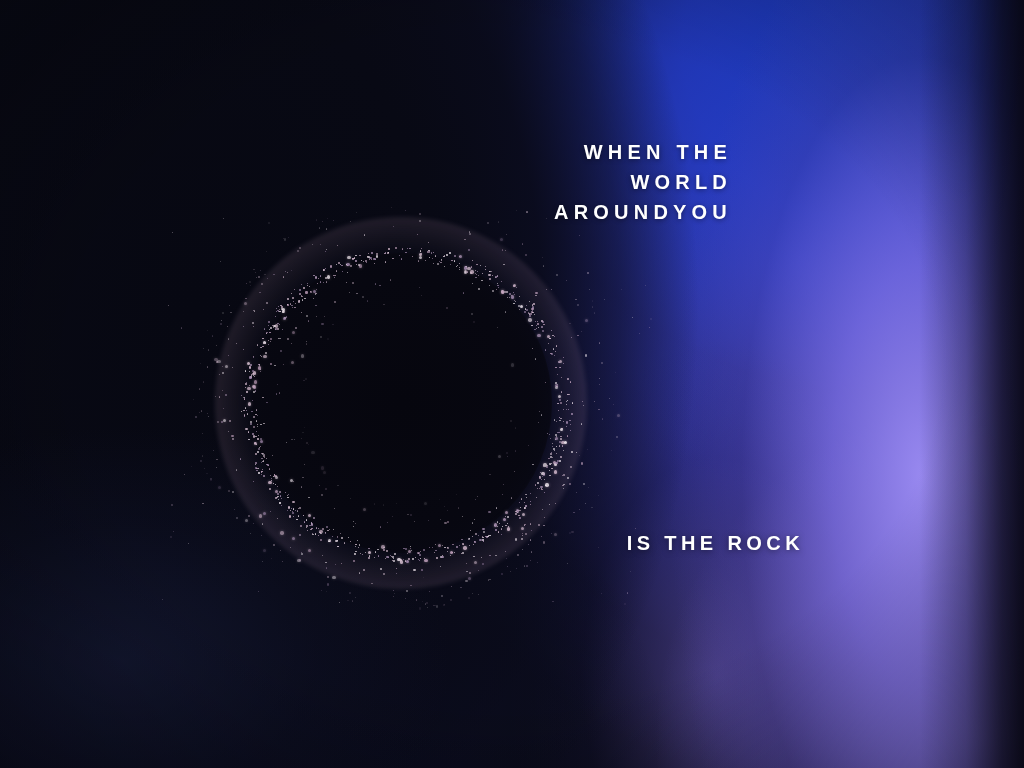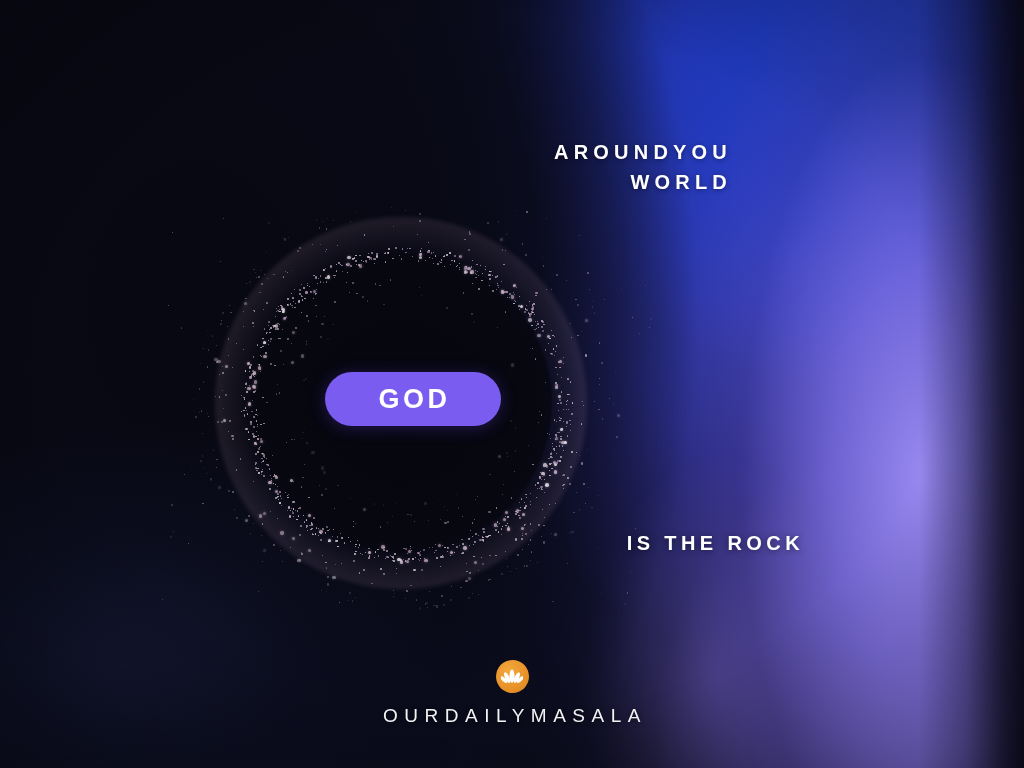--- a/index.html
+++ b/index.html
@@ -1503,41 +1503,25 @@
       <i class="pt" style="left: 57.2px; top: 156.3px; width: 2px; height: 2px; opacity: 0.11; background: rgb(201, 168, 196);"></i>
       <i class="pt" style="left: 406.6px; top: 357.6px; width: 1.2px; height: 1.2px; opacity: 0.27; background: rgb(245, 236, 243);"></i>
       <i class="pt" style="left: 262.3px; top: 395.5px; width: 1.2px; height: 1.2px; opacity: 0.12; background: rgb(201, 168, 196);"></i>
       <i class="pt" style="left: 469.9px; top: 365.9px; width: 1.2px; height: 1.2px; opacity: 0.17; background: rgb(245, 236, 243);"></i>
       <i class="pt" style="left: 258.9px; top: 7.9px; width: 2px; height: 2px; opacity: 0.32; background: rgb(215, 188, 208);"></i>
       <i class="pt" style="left: 35.1px; top: 210.5px; width: 2px; height: 2px; opacity: 0.33; background: rgb(185, 158, 192);"></i>
       <i class="pt" style="left: 409.4px; top: 118.2px; width: 1.2px; height: 1.2px; opacity: 0.17; background: rgb(226, 202, 219);"></i>
     </div>
 
   <div class="quote-top">
+    <div>WHEN THE</div>
+    <div>WORLD</div>
     <div>AROUNDYOU</div>
-    <div>WORLD</div>
   </div>
 
 
-  <div id="god-pill">
-    <span class="god-label">GOD</span>
-  </div>
 
   <div class="quote-bottom">
     <div>IS THE ROCK</div>
   </div>
 
-  <div id="footer">
-    <div id="brand-logo">
-      <svg width="22" height="20" viewBox="0 0 22 20" aria-hidden="true">
-        <g fill="#ffffff">
-          <ellipse cx="11" cy="9.2" rx="2.5" ry="6.6"></ellipse>
-          <ellipse cx="6.2" cy="10.6" rx="2.2" ry="5.8" transform="rotate(-26 6.2 10.6)"></ellipse>
-          <ellipse cx="15.8" cy="10.6" rx="2.2" ry="5.8" transform="rotate(26 15.8 10.6)"></ellipse>
-          <ellipse cx="2.9" cy="12.6" rx="1.8" ry="4.4" transform="rotate(-48 2.9 12.6)"></ellipse>
-          <ellipse cx="19.1" cy="12.6" rx="1.8" ry="4.4" transform="rotate(48 19.1 12.6)"></ellipse>
-        </g>
-      </svg>
-    </div>
-    <div id="brand-name">OURDAILYMASALA</div>
-  </div>
 
 </div>
 
 </body></html>

